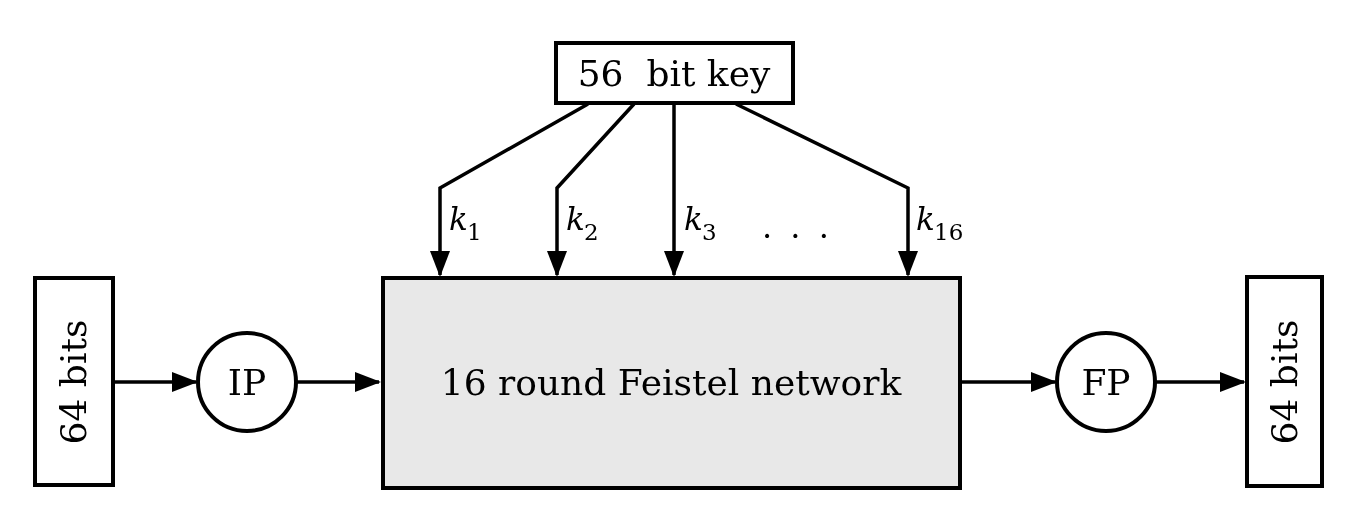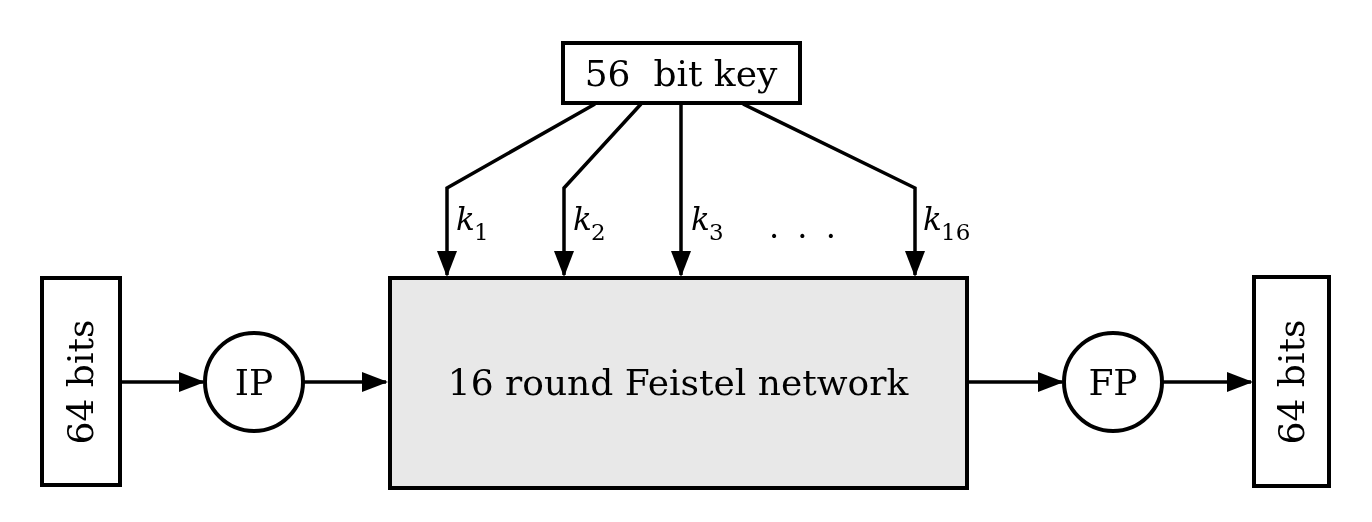--- a/index.html
+++ b/index.html
@@ -6,21 +6,20 @@
     margin: 0;
     padding: 0;
     background: #ffffff;
   }
   .stage {
     position: relative;
     width: 1192px;
     height: 522px;
     background: #ffffff;
     font-family: "DejaVu Serif", "Liberation Serif", serif;
-    margin-left: 7px;
   }
   svg { display: block; }
   .edge {
     stroke: #000000;
     stroke-width: 3.5;
     fill: none;
   }
   .node-box {
     stroke: #000000;
     stroke-width: 4;

